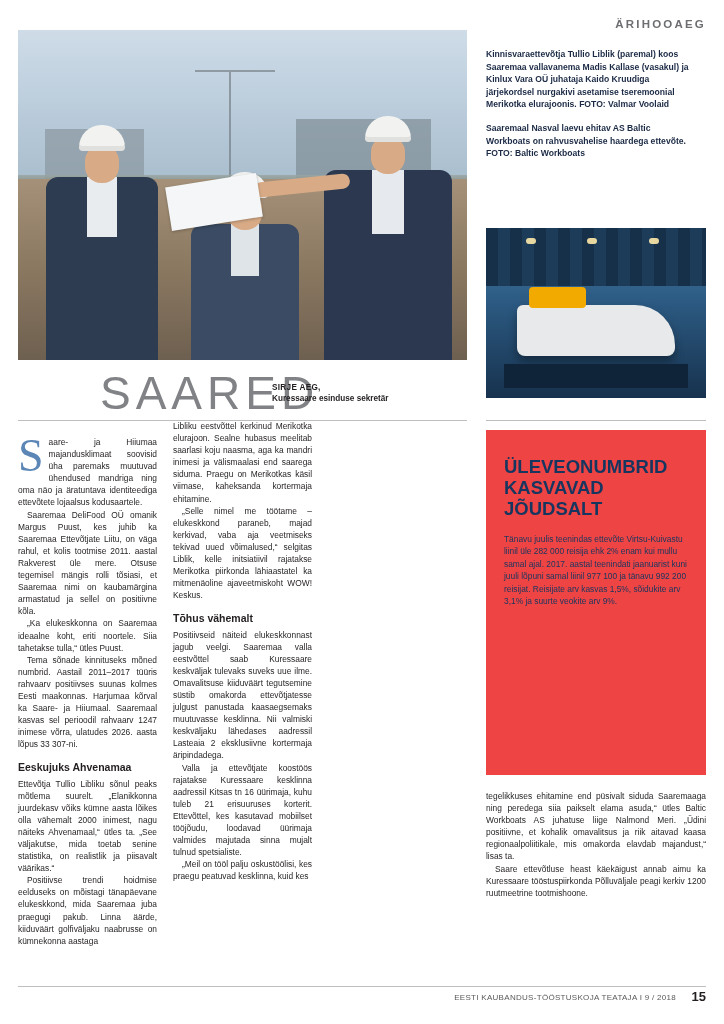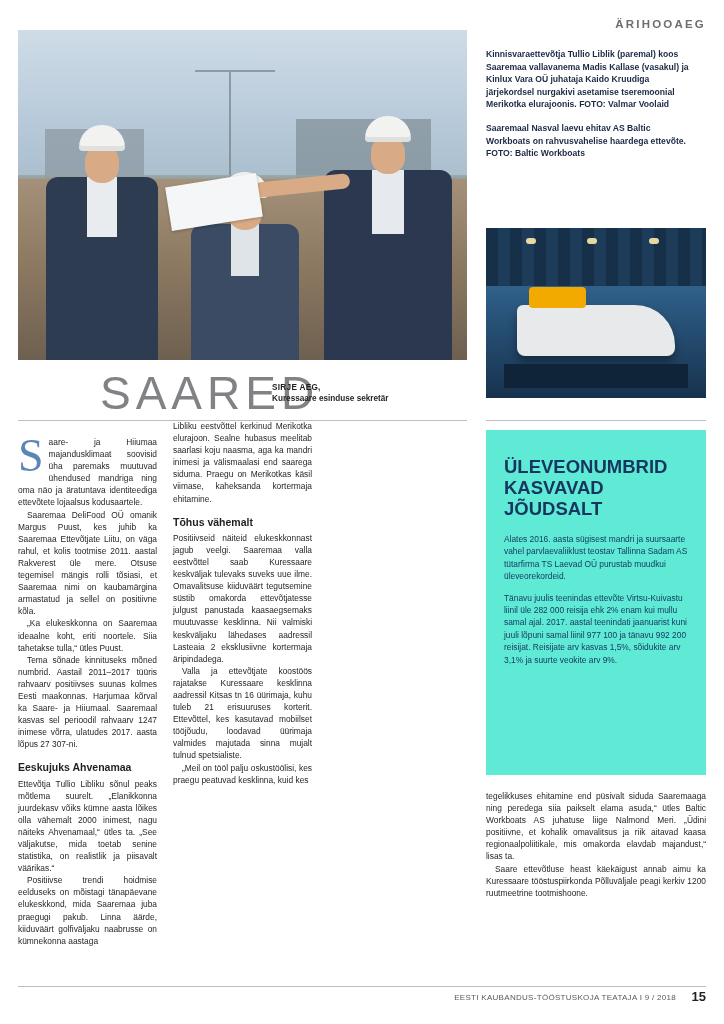--- a/index.html
+++ b/index.html
@@ -101,21 +101,21 @@
     padding:2px 5px 0 0;font-family:"Liberation Serif", serif;
   }
   .c1{left:18px;top:436px;width:139px;}
   .c2{left:173px;top:420px;width:139px;}
   .c3{left:328px;top:436px;width:139px;}
   .c4{left:486px;top:790px;width:220px;}
 
   
   .sidebox{
     position:absolute;left:486px;top:430px;width:220px;height:345px;
-    background:#5eead4;
+    background:#ef4444;
   }
   .sidebox h2{
     margin:0;padding:26px 18px 0 18px;
     font-size:18.5px;line-height:21px;font-weight:700;color:#16365f;
   }
   .sidebox .txt{padding:14px 18px 0 18px;font-size:8.4px;line-height:12.4px;color:#16365f;text-align:left;}
   .sidebox .txt p{margin:0 0 9px 0;}
 
   
   .footrule{position:absolute;left:18px;top:986px;width:688px;height:1px;background:#bcbec0;}
@@ -182,42 +182,42 @@
     <div class="b1">SIRJE AEG,</div>
     <div class="b2">Kuressaare esinduse sekretär</div>
   </div>
   <div class="rule"></div>
   <div class="rule2"></div>
 
   <div class="col c1">
     <p class="first"><span class="dropcap">S</span><span>aare- ja Hiiumaa majandusklimaat soovisid üha paremaks muutuvad ühendused mandriga ning oma näo ja äratuntava identiteediga ettevõtete lojaalsus kodusaartele.</span></p>
     <p>Saaremaa DeliFood OÜ omanik Margus Puust, kes juhib ka Saaremaa Ettevõtjate Liitu, on väga rahul, et kolis tootmise 2011. aastal Rakverest üle mere. Otsuse tegemisel mängis rolli tõsiasi, et Saaremaa nimi on kaubamärgina armastatud ja sellel on positiivne kõla.</p>
     <p>„Ka elukeskkonna on Saaremaa ideaalne koht, eriti noortele. Siia tahetakse tulla,“ ütles Puust.</p>
-    <p>Tema sõnade kinnituseks mõned numbrid. Aastail 2011–2017 tüüris rahvaarv positiivses suunas kolmes Eesti maakonnas. Harjumaa kõrval ka Saare- ja Hiiumaal. Saaremaal kasvas sel perioodil rahvaarv 1247 inimese võrra, ulatudes 2017. aasta lõpus 27 307-ni.</p>
+    <p>Tema sõnade kinnituseks mõned numbrid. Aastail 2011–2017 tüüris rahvaarv positiivses suunas kolmes Eesti maakonnas. Harjumaa kõrval ka Saare- ja Hiiumaal. Saaremaal kasvas sel perioodil rahvaarv 1247 inimese võrra, ulatudes 2026. aasta lõpus 33 307-ni.</p>
     <h3>Eeskujuks Ahvenamaa</h3>
     <p class="first">Ettevõtja Tullio Libliku sõnul peaks mõtlema suurelt. „Elanikkonna juurdekasv võiks kümne aasta lõikes olla vähemalt 2000 inimest, nagu näiteks Ahvenamaal,“ ütles ta. „See väljakutse, mida toetab senine statistika, on realistlik ja piisavalt väärikas.“</p>
     <p>Positiivse trendi hoidmise eelduseks on mõistagi tänapäevane elukeskkond, mida Saaremaa juba praegugi pakub. Linna äärde, kiiduväärt golfiväljaku naabrusse on kümnekonna aastaga</p>
   </div>
 
   <div class="col c2">
     <p class="first">Libliku eestvõttel kerkinud Merikotka elurajoon. Sealne hubasus meelitab saarlasi koju naasma, aga ka mandri inimesi ja välismaalasi end saarega siduma. Praegu on Merikotkas käsil viimase, kaheksanda kortermaja ehitamine.</p>
+    <p>„Selle nimel me töötame – elukeskkond paraneb, majad kerkivad, vaba aja veetmiseks tekivad uued võimalused,“ selgitas Liblik, kelle initsiatiivil rajatakse Merikotka piirkonda lähiaastatel ka mitmenäoline ajaveetmiskoht WOW! Keskus.</p>
     <h3>Tõhus vähemalt</h3>
     <p class="first">Positiivseid näiteid elukeskkonnast jagub veelgi. Saaremaa valla eestvõttel saab Kuressaare keskväljak tulevaks suveks uue ilme. Omavalitsuse kiiduväärt tegutsemine süstib omakorda ettevõtjatesse julgust panustada kaasaegsemaks muutuvasse kesklinna. Nii valmiski keskväljaku lähedases aadressil Lasteaia 2 eksklusiivne kortermaja äripindadega.</p>
     <p>Valla ja ettevõtjate koostöös rajatakse Kuressaare kesklinna aadressil Kitsas tn 16 üürimaja, kuhu tuleb 21 erisuuruses korterit. Ettevõttel, kes kasutavad mobiilset tööjõudu, loodavad üürimaja valmides majutada sinna mujalt tulnud spetsialiste.</p>
     <p>„Meil on tööl palju oskustöölisi, kes praegu peatuvad kesklinna, kuid kes</p>
   </div>
 
   <div class="col c3">
     <p class="first" style="visibility:hidden;height:0;overflow:hidden">Libliku eestvõttel kerkinud Merikotka elurajoon. Sealne hubasus meelitab saarlasi koju naasma, aga ka mandri inimesi ja välismaalasi end saarega siduma. Praegu on Merikotkas käsil viimase, kaheksanda kortermaja ehitamine.</p>
   </div>
 
   <div class="sidebox">
     <h2>ÜLEVEONUMBRID KASVAVAD JÕUDSALT</h2>
     <div class="txt">
-      <p>Alates 2016. aasta sügisest mandri ja suursaarte vahel parvlaevaliiklust teostav Tallinna Sadam AS tütarfirma TS Laevad OÜ purustab muudkui üleveorekordeid.</p>
       <p>Tänavu juulis teenindas ettevõte Virtsu-Kuivastu liinil üle 282 000 reisija ehk 2% enam kui mullu samal ajal. 2017. aastal teenindati jaanuarist kuni juuli lõpuni samal liinil 977 100 ja tänavu 992 200 reisijat. Reisijate arv kasvas 1,5%, sõidukite arv 3,1% ja suurte veokite arv 9%.</p>
     </div>
   </div>
 
   <div class="col c4">
     <p class="first">tegelikkuses ehitamine end püsivalt siduda Saaremaaga ning peredega siia paikselt elama asuda,“ ütles Baltic Workboats AS juhatuse liige Nalmond Meri. „Üdini positiivne, et kohalik omavalitsus ja riik aitavad kaasa regionaalpoliitikale, mis omakorda elavdab majandust,“ lisas ta.</p>
     <p>Saare ettevõtluse heast käekäigust annab aimu ka Kuressaare tööstuspiirkonda Põlluväljale peagi kerkiv 1200 ruutmeetrine tootmishoone.</p>
   </div>
 
   <div class="footrule"></div>

